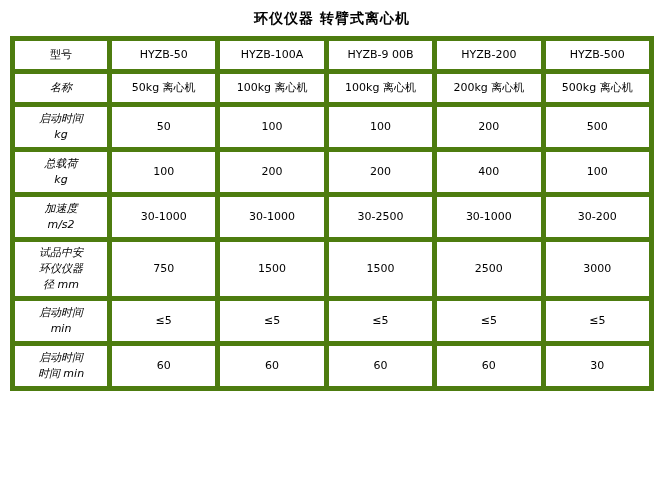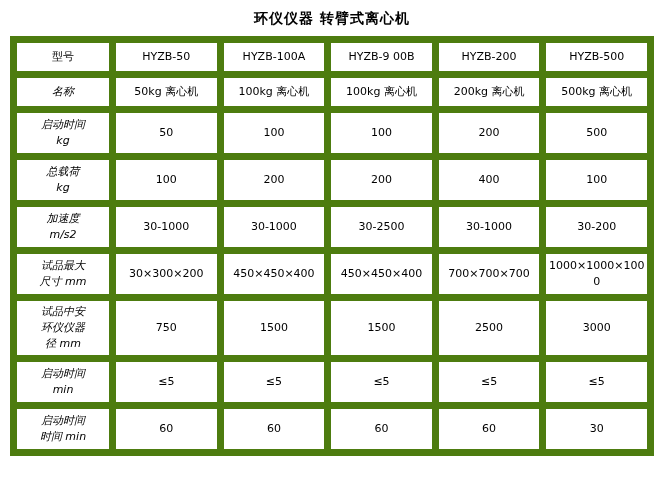--- a/index.html
+++ b/index.html
@@ -29,21 +29,21 @@
     letter-spacing: 1px;
     padding: 4px 0 8px 0;
     color: #000;
   }
   table.spec {
     border-collapse: collapse;
     width: 644px;
     table-layout: fixed;
   }
   table.spec td {
-    border: 7px solid #4d7c0f;
+    border: 5px solid #4d7c0f;
     text-align: center;
     vertical-align: middle;
     font-size: 11px;
     line-height: 1.45;
     padding: 3px 2px;
     color: #000;
     word-break: break-all;
   }
   td.rowhead {
     width: 88px;
@@ -117,31 +117,20 @@
           <span class="wrapline">加速度</span>
           <span class="wrapline">m/s2</span>
         </td>
         <td>30-1000</td>
         <td>30-1000</td>
         <td>30-2500</td>
         <td>30-1000</td>
         <td>30-200</td>
       </tr>
 
-      <tr class="r-tall">
-        <td class="rowhead">
-          <span class="wrapline">试品最大</span>
-          <span class="wrapline">尺寸 mm</span>
-        </td>
-        <td>30×300×200</td>
-        <td>450×450×400</td>
-        <td>450×450×400</td>
-        <td>700×700×700</td>
-        <td class="small">1000×1000×1000</td>
-      </tr>
 
       <tr class="r-tall">
         <td class="rowhead">
           <span class="wrapline">试品中安</span>
           <span class="wrapline">环仪仪器</span>
           <span class="wrapline">径 mm</span>
         </td>
         <td>750</td>
         <td>1500</td>
         <td>1500</td>

